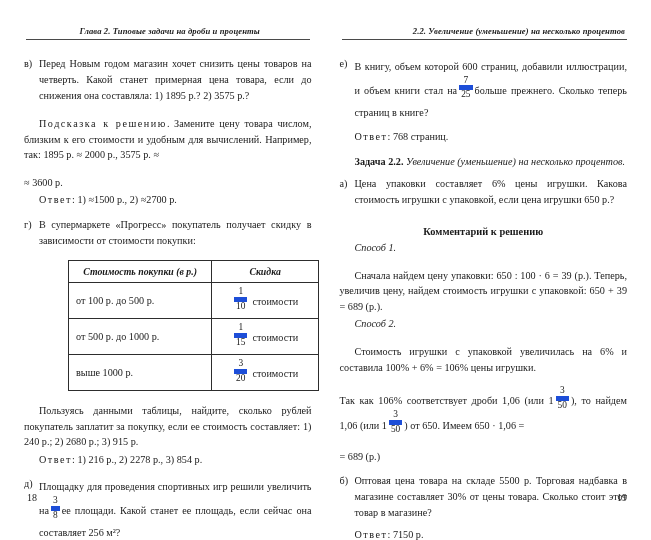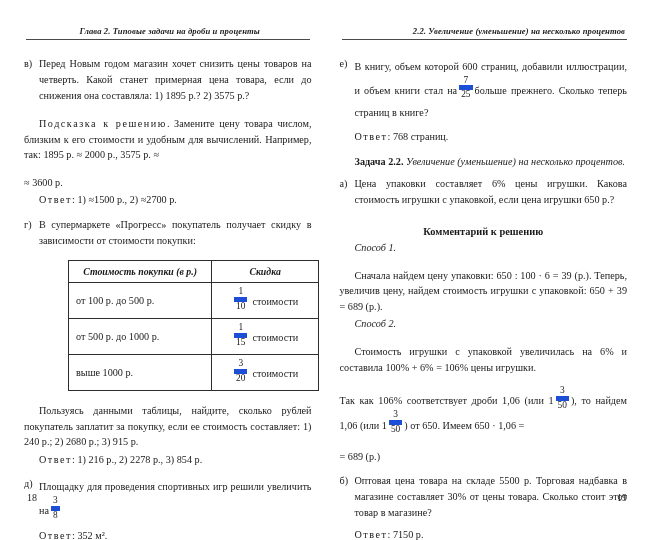--- a/index.html
+++ b/index.html
@@ -235,21 +235,21 @@
           </td>
         </tr>
       </tbody>
     </table>
 
     <div class="para indent">Пользуясь данными таблицы, найдите, сколько рублей покупатель заплатит за покупку, если ее стоимость составляет: 1) 240 р.; 2) 2680 р.; 3) 915 р.</div>
     <div class="answer"><span class="spaced">Ответ</span><span>: 1) 216 р., 2) 2278 р., 3) 854 р.</span></div>
 
     <div class="item" style="margin-top:9px;">
       <div class="item-marker">д)</div>
-      <div class="item-body tall-line"><span>Площадку для проведения спортивных игр решили увеличить на</span><span class="frac"><span class="num">3</span><span class="den">8</span></span></div>
+      <div class="item-body tall-line"><span>Площадку для проведения спортивных игр решили увеличить на</span><span class="frac"><span class="num">3</span><span class="den">8</span></span><span>ее площади. Какой станет ее площадь, если сейчас она составляет 256 м²?</span></div>
     </div>
     <div class="answer"><span class="spaced">Ответ</span><span>: 352 м².</span></div>
 
     <div class="page-number">18</div>
   </div>
 
   <div class="page right">
     <div class="running-head">2.2. Увеличение (уменьшение) на несколько процентов</div>
     <hr class="head-rule">
 

